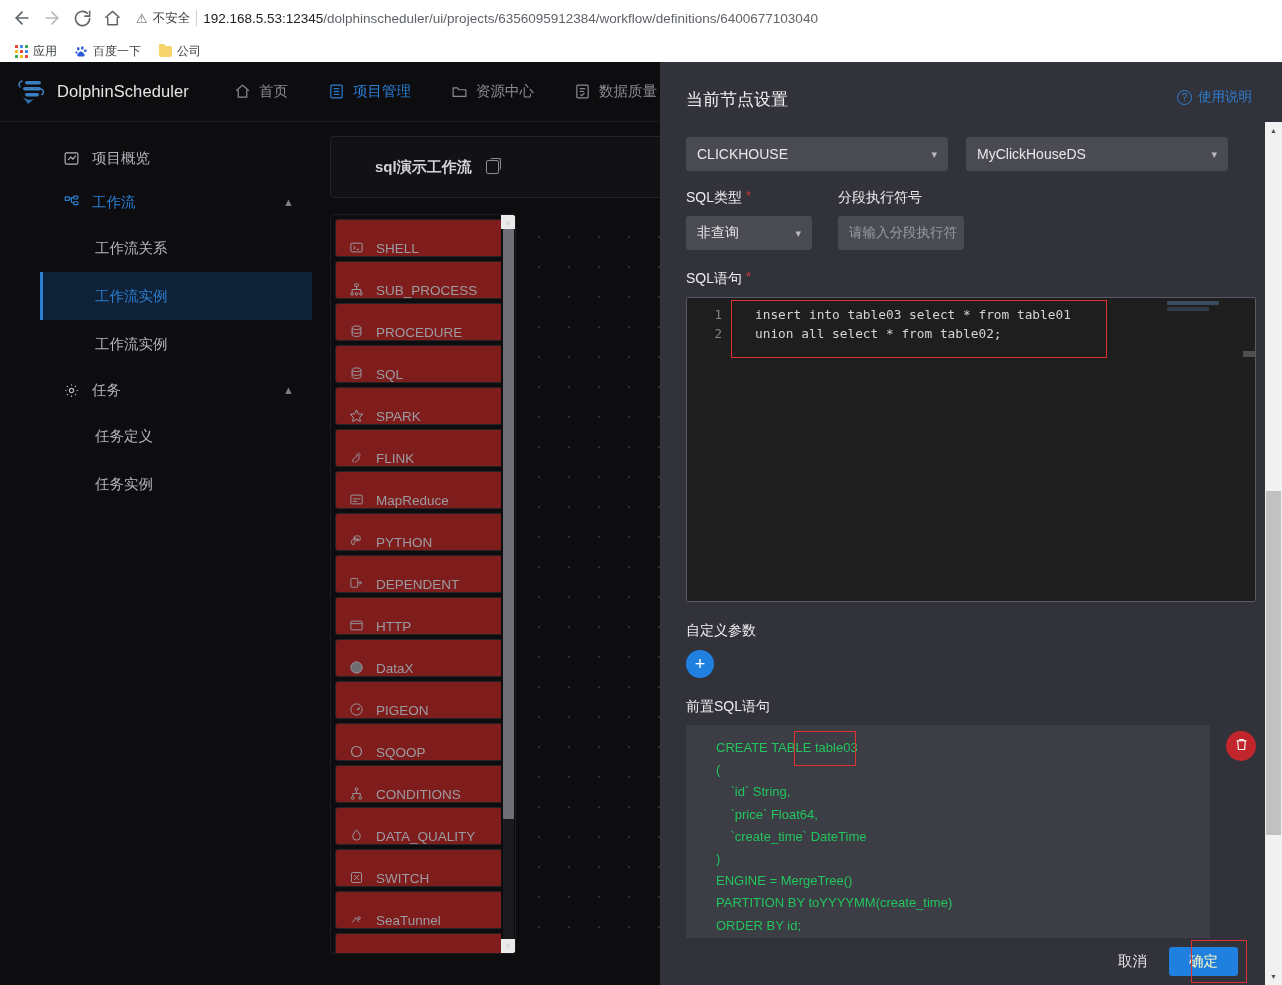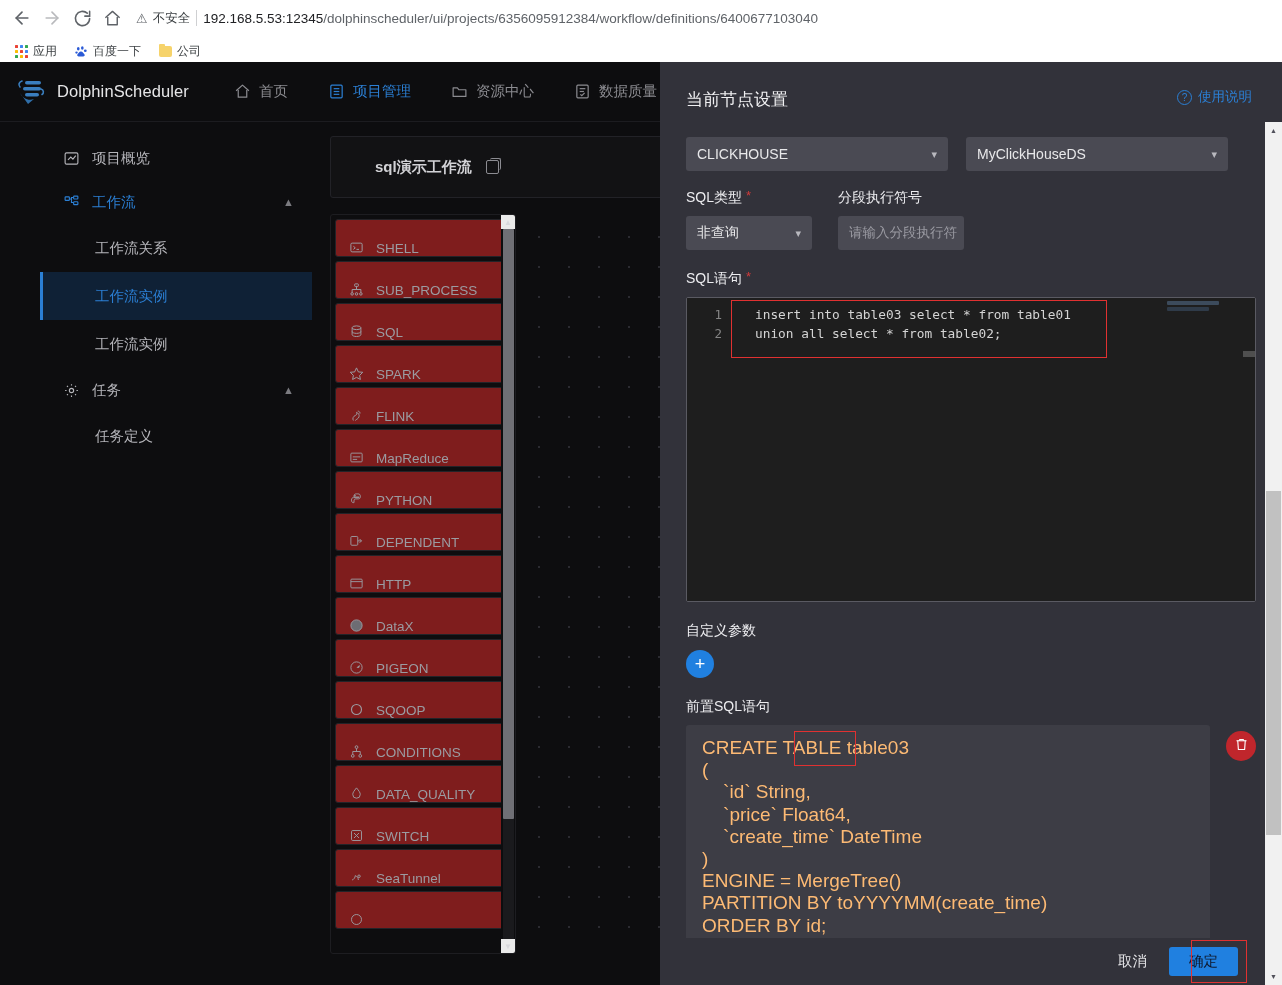--- a/index.html
+++ b/index.html
@@ -174,37 +174,37 @@
     width: 28px; height: 28px; border-radius: 50%; background: #2080e0;
     display: flex; align-items: center; justify-content: center;
     color: #fff; font-size: 18px; margin-top: 10px; line-height: 1;
   }
 
   .presql-row { display: flex; align-items: flex-start; gap: 16px; margin-top: 9px; }
   .presql-box {
     flex: 1; background: #3d3d45; border-radius: 3px; padding: 12px 16px 14px 16px;
     position: relative; min-height: 200px;
   }
-  .presql-line { color: #fdba74; font-size: 19px; line-height: 22.2px; white-space: pre; }
+  .presql-line { color: #22c55e; font-size: 13px; line-height: 22.2px; white-space: pre; margin-left: 14px; }
   .presql-hl {
     position: absolute; left: 108px; top: 6px; width: 62px; height: 35px;
     border: 1.5px solid #e03131; pointer-events: none;
   }
   .del-btn {
     width: 30px; height: 30px; border-radius: 50%; background: #c0262c;
     display: flex; align-items: center; justify-content: center; flex: none; margin-top: 6px;
   }
 
   .modal-footer {
     height: 47px; background: #32323a; display: flex; align-items: center;
     justify-content: flex-end; gap: 14px; padding-right: 44px; position: relative;
   }
   .btn-cancel { color: #e2e2e5; font-size: 14.5px; padding: 6px 8px; }
   .btn-ok {
-    background: #2080e0; color: #0f172a; font-size: 14.5px;
+    background: #2080e0; color: #fef9c3; font-size: 14.5px;
     padding: 5px 20px; border-radius: 3px;
   }
   .ok-hl { position: absolute; right: 35px; top: 2px; width: 56px; height: 43px; border: 1.5px solid #e03131; pointer-events: none; }
 
   .modal-scrollbar {
     position: absolute; right: 0; top: 60px; width: 17px; height: 863px;
     background: #f1f1f1; display: flex; flex-direction: column; align-items: center; z-index: 45;
   }
   .msb-arrow { width: 17px; height: 17px; display: flex; align-items:center; justify-content:center; color: #50505a; font-size: 7px; }
   .msb-track { flex: 1; width: 17px; position: relative; }
@@ -380,20 +380,23 @@
               <circle cx="12" cy="12" r="3"></circle>
               <path d="M12 3v2M12 19v2M3 12h2M19 12h2M5.6 5.6l1.4 1.4M17 17l1.4 1.4M18.4 5.6L17 7M7 17l-1.4 1.4"></path>
             </svg>
           </span>
         <span>任务</span>
         <span class="chev">▲</span>
       </div>
       <div class="side-sub">
         <span>任务定义</span>
       </div>
+      <div class="side-sub">
+        <span>任务实例</span>
+      </div>
     </div>
 
     <div class="canvas-area">
       <div class="wf-header">
         <span style="font-weight:600">sql演示工作流</span>
         <span class="copy-ico"></span>
       </div>
 
       <div class="canvas-main">
         <div class="task-panel">
@@ -412,20 +415,30 @@
                 <span class="tico">
                   <svg width="15" height="15" viewBox="0 0 24 24" fill="none" stroke="#9b9ba1" stroke-width="1.6">
                     <rect x="9" y="3" width="6" height="4" rx="1"></rect>
                     <circle cx="5" cy="19" r="2"></circle>
                     <circle cx="12" cy="19" r="2"></circle>
                     <circle cx="19" cy="19" r="2"></circle>
                     <path d="M12 7v5M5 17v-5h14v5"></path>
                   </svg>
                 </span>
                 <span>SUB_PROCESS</span>
+              </div>
+            <div class="task-item">
+                <span class="tico">
+                  <svg width="15" height="15" viewBox="0 0 24 24" fill="none" stroke="#9b9ba1" stroke-width="1.6">
+                    <ellipse cx="12" cy="6" rx="7" ry="3"></ellipse>
+                    <path d="M5 6v11c0 1.7 3.1 3 7 3s7-1.3 7-3V6"></path>
+                    <path d="M5 12c0 1.7 3.1 3 7 3s7-1.3 7-3"></path>
+                  </svg>
+                </span>
+                <span>PROCEDURE</span>
               </div>
             <div class="task-item">
                 <span class="tico">
                   <svg width="15" height="15" viewBox="0 0 24 24" fill="none" stroke="#9b9ba1" stroke-width="1.6">
                     <ellipse cx="12" cy="6" rx="7" ry="3"></ellipse>
                     <path d="M5 6v11c0 1.7 3.1 3 7 3s7-1.3 7-3V6"></path>
                     <path d="M5 12c0 1.7 3.1 3 7 3s7-1.3 7-3"></path>
                   </svg>
                 </span>
                 <span>SQL</span>

